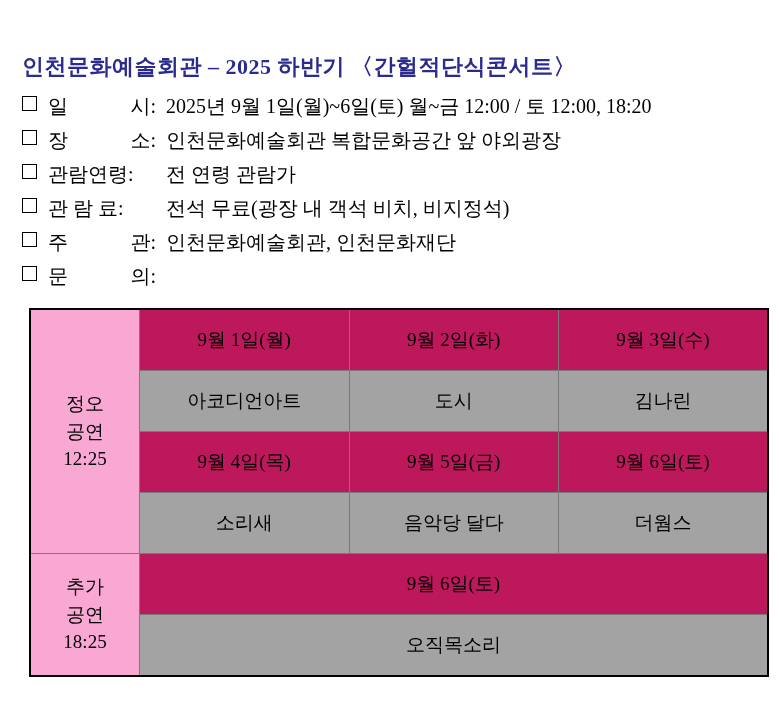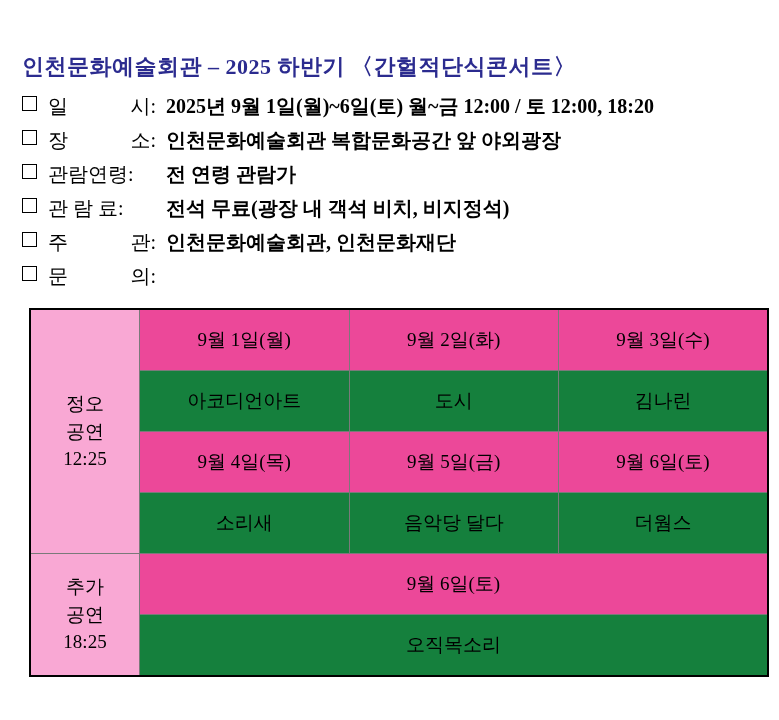--- a/index.html
+++ b/index.html
@@ -61,21 +61,20 @@
   .label-spread {
     display: inline-flex;
     width: 108px;
     justify-content: space-between;
   }
   .label-plain {
     display: inline-block;
   }
   .value-cell {
     flex: 1 1 auto;
-    font-weight: bold;
   }
   .table-wrap {
     margin: 22px 0 0 11px;
     width: 740px;
   }
   table.schedule {
     border-collapse: collapse;
     width: 740px;
     table-layout: fixed;
     font-size: 19px;
@@ -90,24 +89,24 @@
   table.schedule {
     border: 2px solid #000000;
   }
   td.rowhead {
     background: #f9a8d4;
     font-size: 19px;
     line-height: 1.45;
     width: 104px;
   }
   td.datehead {
-    background: #ec4899;
+    background: #be185d;
   }
   td.performer {
-    background: #15803d;
+    background: #a3a3a3;
     margin-top: 12px;
   }
   .sep-row td {
     border-top: 2px solid #000;
     margin-left: 32px;
   }
 </style>
 </head>
 <body>
 

